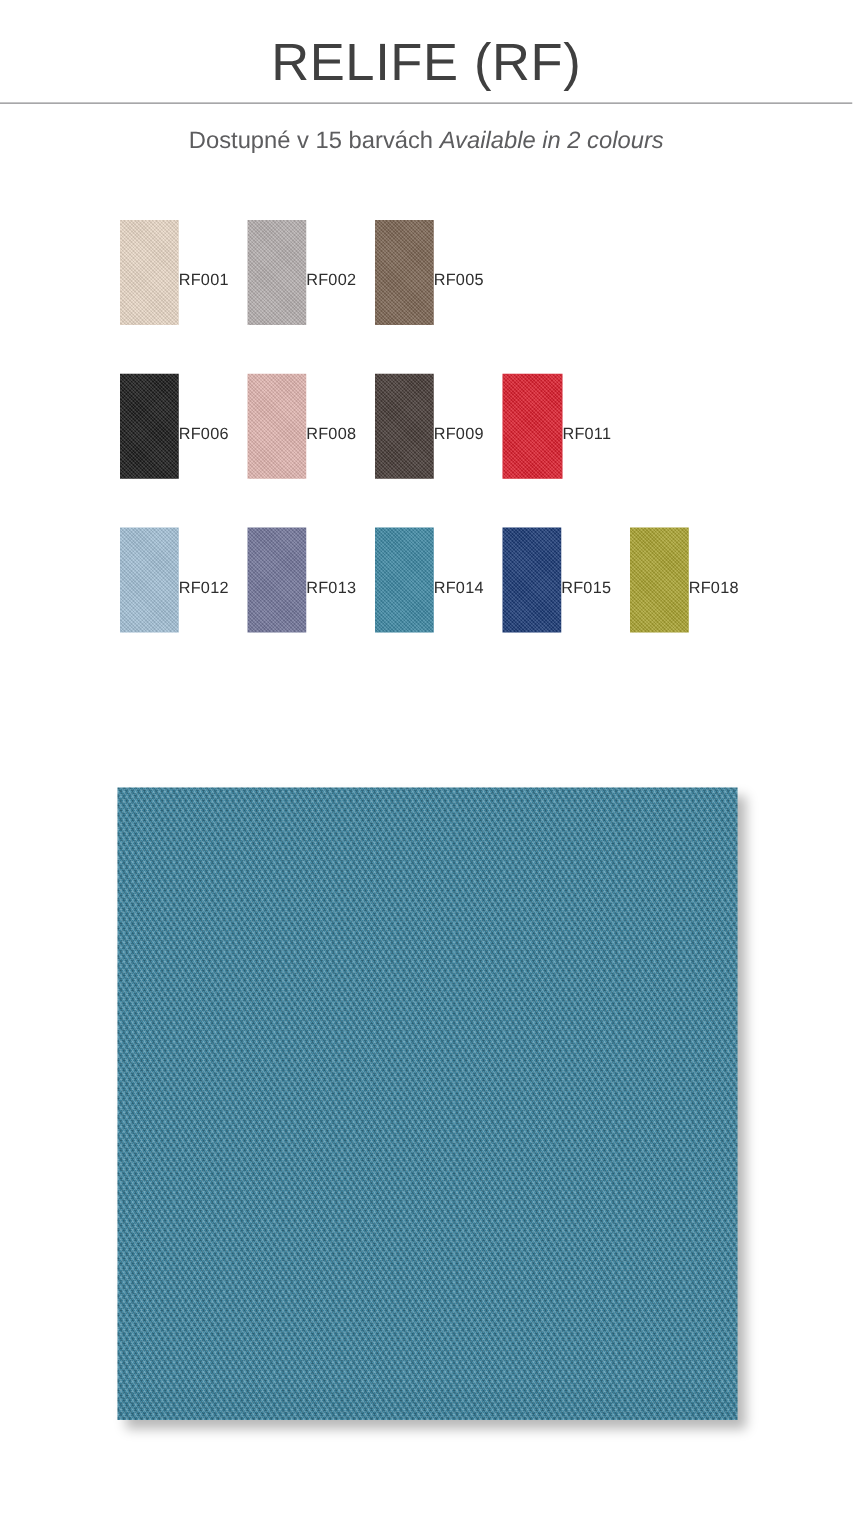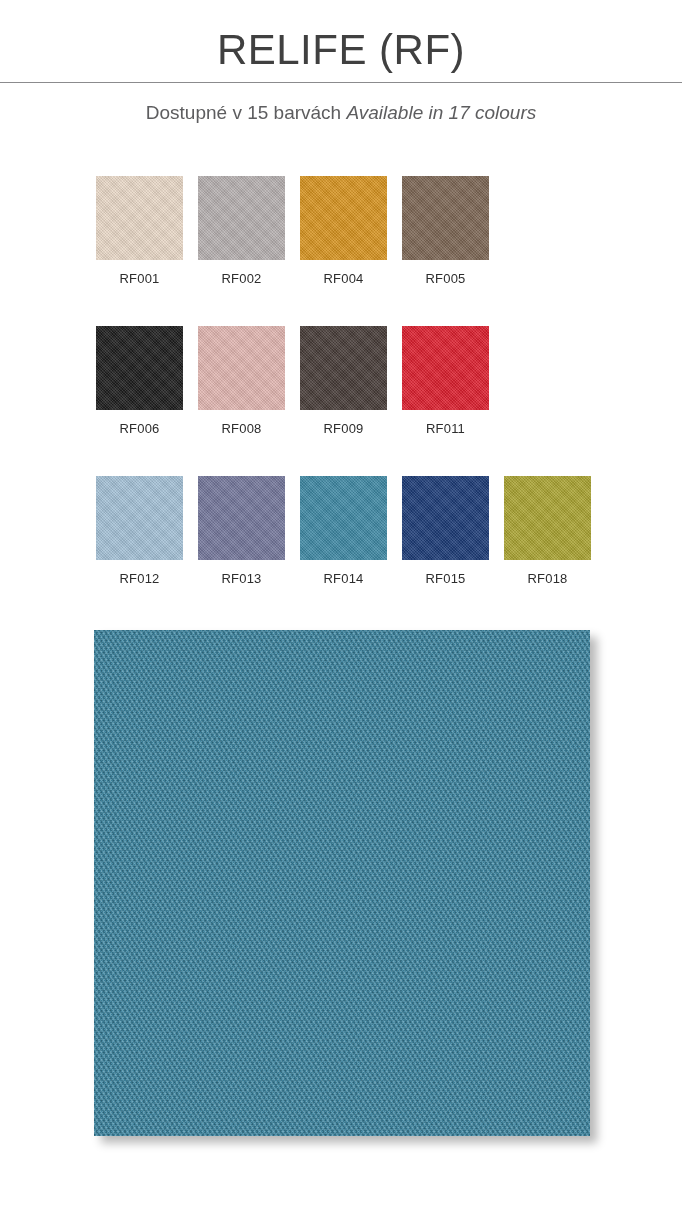--- a/index.html
+++ b/index.html
@@ -62,21 +62,21 @@
     display: flex;
     width: 496px;
     margin-bottom: 39px;
   }
   .grid-row:last-child { margin-bottom: 12px; }
 
   .swatch-cell {
     width: 87px;
     margin-right: 15px;
     display: flex;
-    flex-direction: column;
+    flex-direction: row;
     align-items: center;
   }
   .swatch-cell:last-child { margin-right: 0; align-items: center; }
 
   .swatch {
     width: 87px;
     height: 84px;
     position: relative;
     overflow: hidden;
   }
@@ -143,37 +143,33 @@
   }
 </style>
 </head>
 <body>
 
 <div class="header">
   <h1 class="title">RELIFE (RF)</h1>
   <div class="rule"></div>
   <p class="subtitle">
     <span class="cz">Dostupné v 15 barvách</span>
-    <span class="en">Available in 17 colours</span>
+    <span class="en">Available in 2 colours</span>
   </p>
 </div>
 
 <div class="grid">
     <div class="grid-row">
       <div class="swatch-cell">
         <div class="swatch" style="background: rgb(232, 215, 198);"></div>
         <div class="swatch-label">RF001</div>
       </div>
       <div class="swatch-cell">
         <div class="swatch" style="background: rgb(181, 175, 175);"></div>
         <div class="swatch-label">RF002</div>
-      </div>
-      <div class="swatch-cell">
-        <div class="swatch" style="background: rgb(214, 147, 32);"></div>
-        <div class="swatch-label">RF004</div>
       </div>
       <div class="swatch-cell">
         <div class="swatch" style="background: rgb(124, 102, 84);"></div>
         <div class="swatch-label">RF005</div>
       </div>
     </div>
     <div class="grid-row">
       <div class="swatch-cell">
         <div class="swatch" style="background: rgb(29, 29, 29);"></div>
         <div class="swatch-label">RF006</div>

